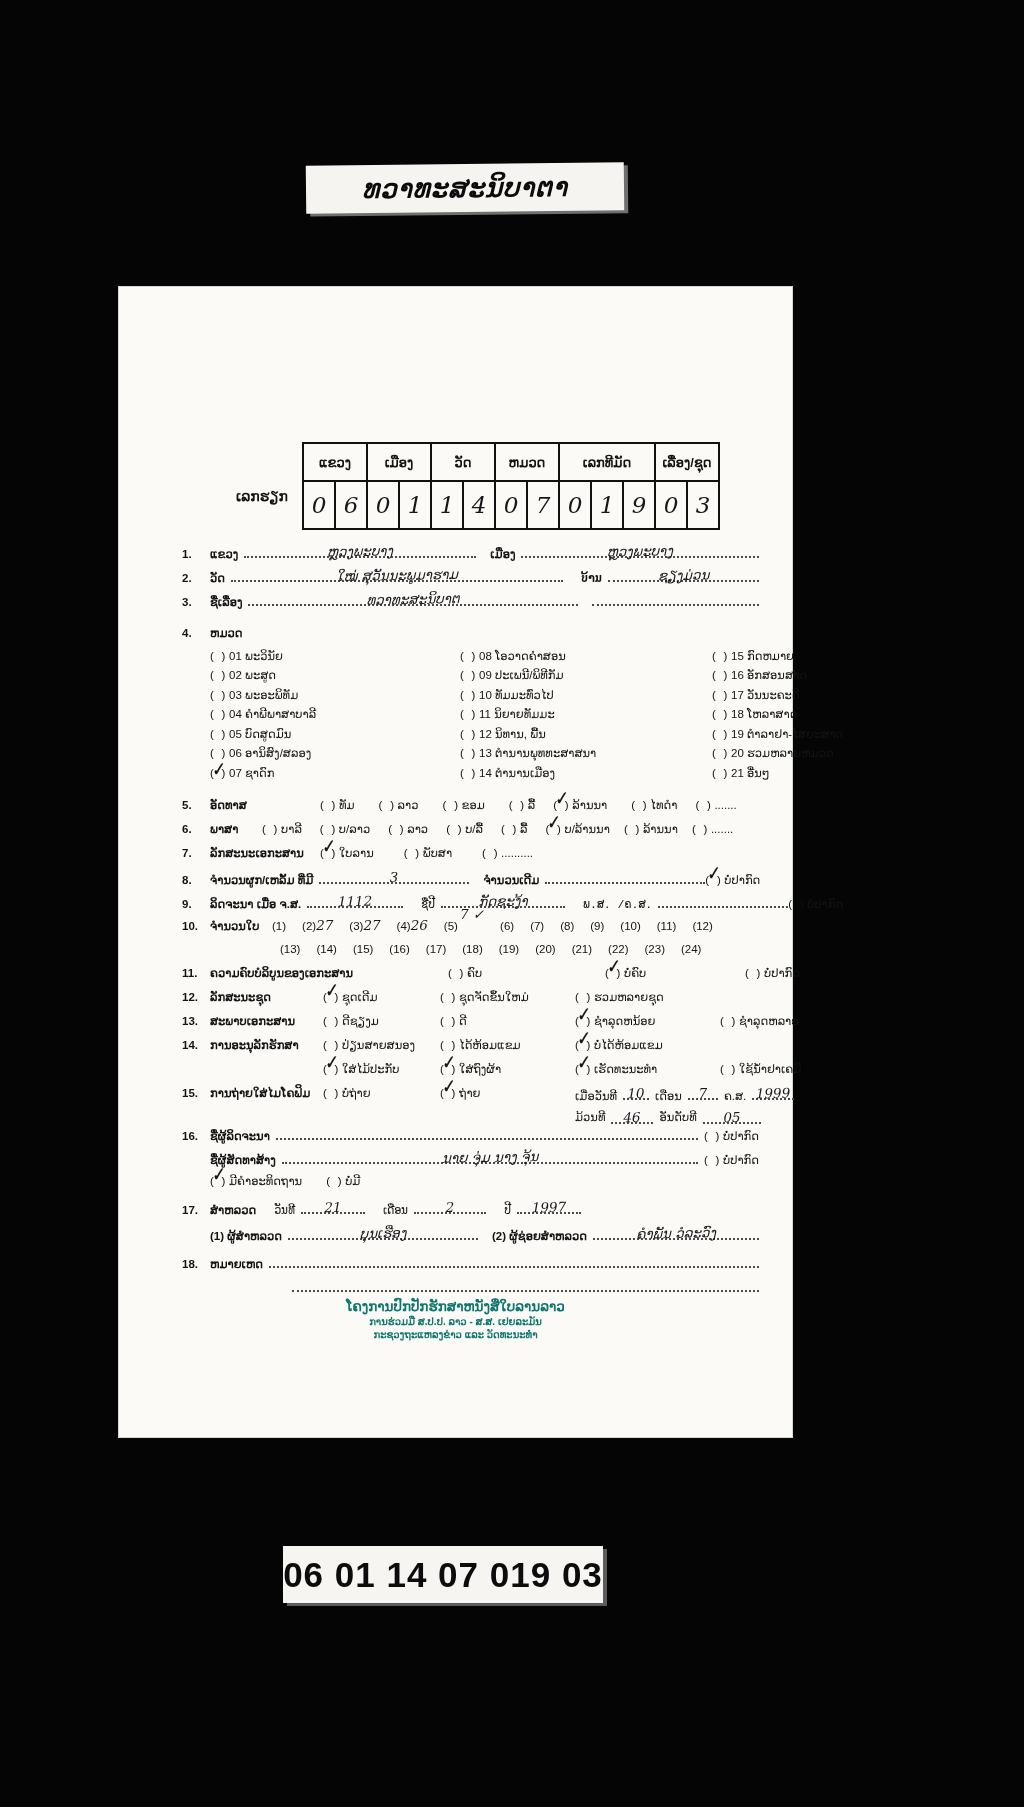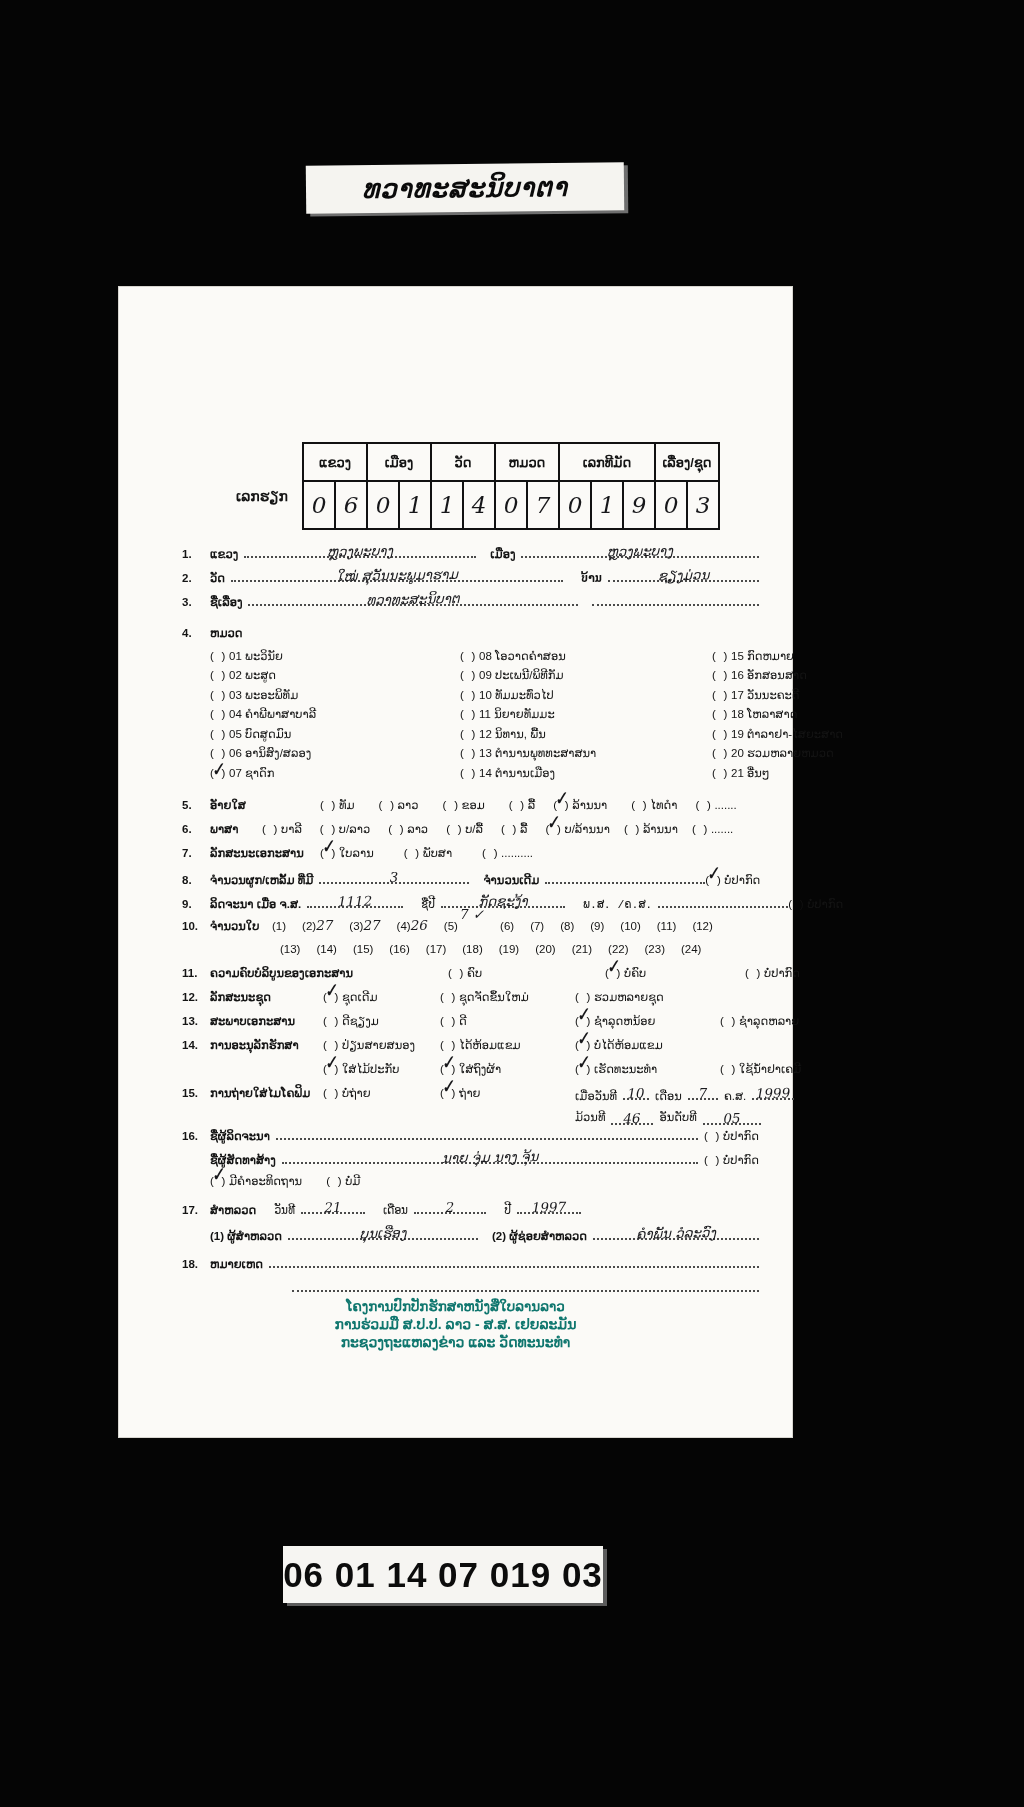--- a/index.html
+++ b/index.html
@@ -43,21 +43,21 @@
           grid-auto-flow:column;grid-template-columns:250px 252px auto;font-size:11.5px;}
   .s4grid .opt{white-space:nowrap;align-items:center;}
   
   .abs{position:absolute;}
   
   .ncell{margin-right:16px;}
   .sup{position:relative;top:-11px;margin-left:2px;}
   
   .footer{position:absolute;top:1012px;left:0;right:0;text-align:center;font-weight:bold;color:#0f766e;}
   .footer .f1{font-size:13.5px;margin-bottom:2px;}
-  .footer .f2,.footer .f3{font-size:14px;margin-bottom:2px;}
+  .footer .f2,.footer .f3{font-size:10px;margin-bottom:2px;}
   
   .bottom-label{position:absolute;left:283px;top:1546px;width:320px;height:57px;background:#f6f5f2;
                 box-shadow:4px 3px 0 #5c5c5c;display:flex;align-items:center;justify-content:center;}
   .bottom-label-text{font-weight:bold;font-size:35px;letter-spacing:1px;color:#0c0c0c;
                      font-family:"Liberation Sans",sans-serif;}
   .ml6{margin-left:6px;}.ml10{margin-left:18px;font-family:Liberation Mono, monospace;}.ml14{margin-left:14px;}.ml18{margin-left:18px;}
   .ml24{margin-left:24px;}.ml30{margin-left:30px;}.mla{margin-left:auto;}
 </style>
 </head>
 <body>
@@ -223,21 +223,21 @@
           <span>20 ຮວມຫລາຍຫມວດ</span>
         </span>
       <span class="opt">
           <span class="pbox"></span>
           <span>21 ອື່ນໆ</span>
         </span>
     </div>
 
     <div class="row" style="top:512px">
       <span class="no">5.</span>
-      <span class="b" style="width:110px">ອັາຍໃສ</span>
+      <span class="b" style="width:110px">ອັດທາສ</span>
       <span class="opt">
           <span class="pbox"></span>
           <span>ທັມ</span>
         </span>
       <span class="opt ml24">
           <span class="pbox"></span>
           <span>ລາວ</span>
         </span>
       <span class="opt ml24">
           <span class="pbox"></span>
@@ -520,21 +520,21 @@
             <span class="hw">7</span>
           </span>
         <span class="ml6">ຄ.ສ.</span>
         <span class="dots ml6" style="width:42px">
             <span class="hw">1999</span>
           </span>
       </span>
     </div>
     <div class="row" style="top:824px">
       <span class="no"></span>
-      <span class="abs" style="left:393px;display:inline-flex;align-items:flex-end">
+      <span class="abs" style="left:393px;display:inline-flex;align-items:flex-start">
         <span>ມ້ວນທີ</span>
         <span class="dots ml6" style="width:42px">
             <span class="hw">46</span>
           </span>
         <span class="ml6">ອັນດັບທີ</span>
         <span class="dots ml6" style="width:58px">
             <span class="hw">05</span>
           </span>
       </span>
     </div>

